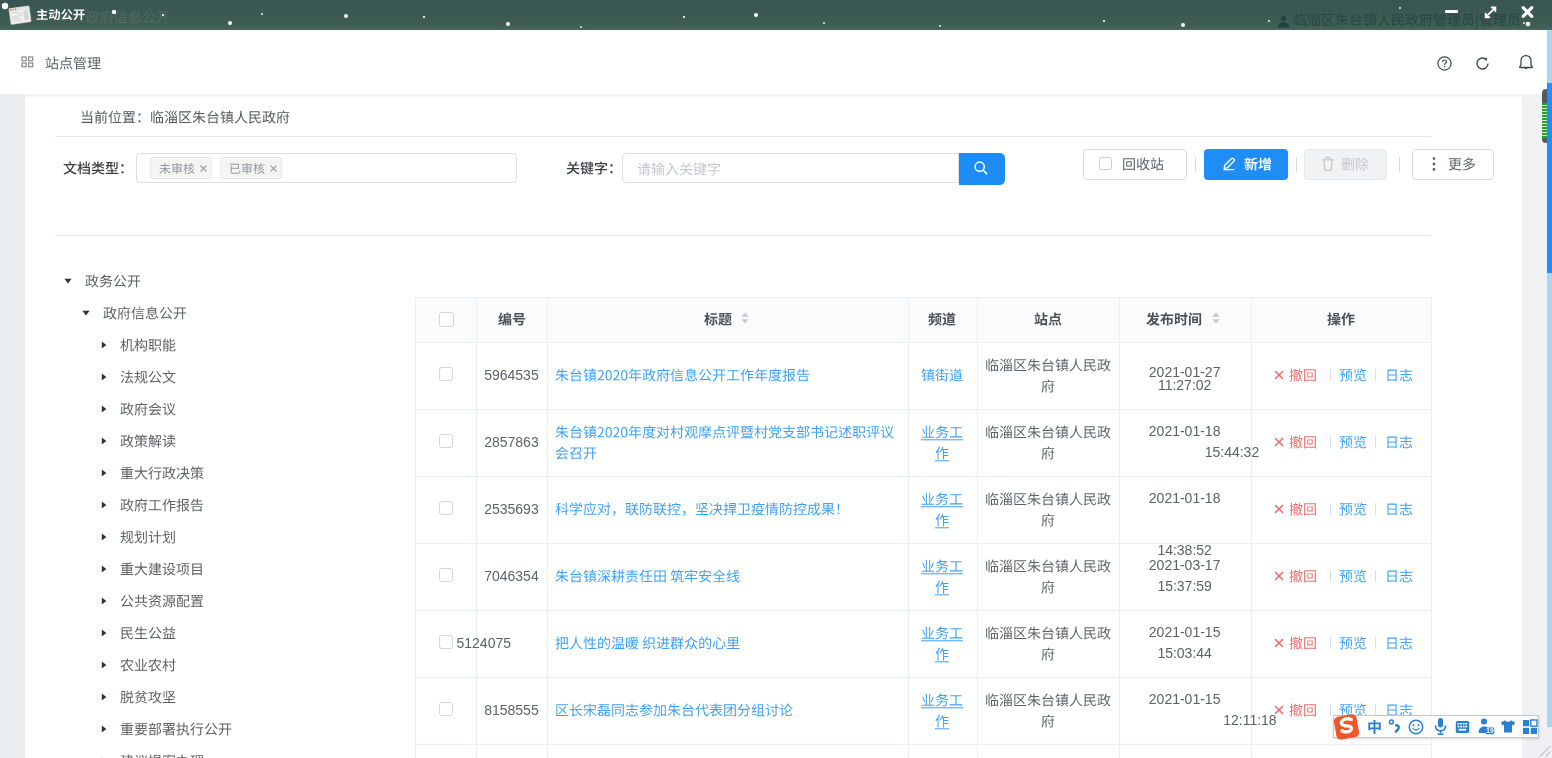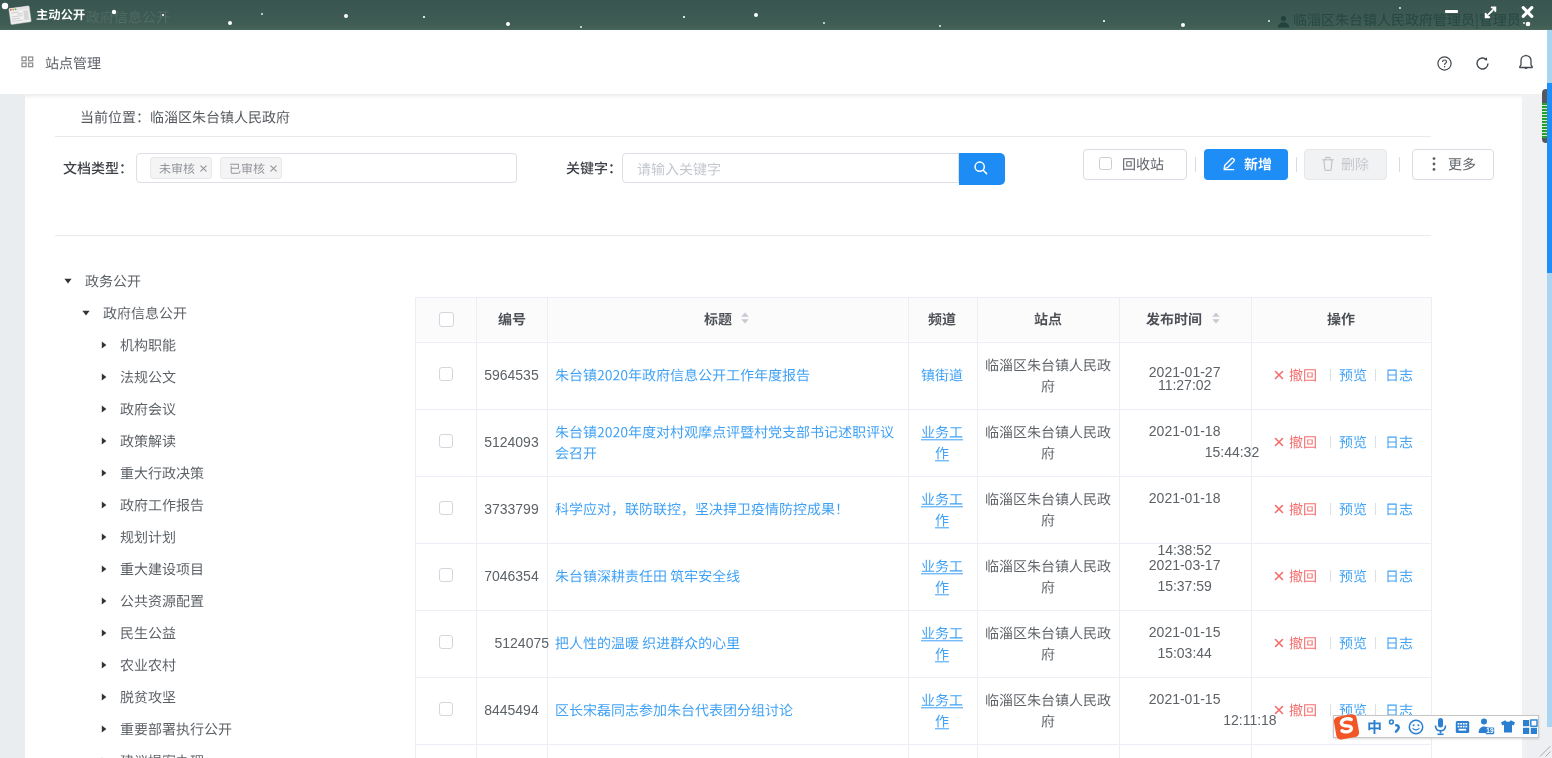--- a/index.html
+++ b/index.html
@@ -802,21 +802,21 @@
     </g>
   </svg>
 <div class="vsep2" style="left:1375px;top:368.5px"></div>
 <svg class="tx" style="left:1384.5px;top:363.0px;width:30px;height:24px">
     <g fill="#3da0f5" transform="translate(0 17.40) scale(0.01400 -0.01400)">
       <use href="#g125" x="0"></use>
       <use href="#g126" x="1000"></use>
     </g>
   </svg>
 <div style="position:absolute;left:438.5px;top:434.0px;width:14px;height:14px;border:1px solid #d3d6dd;border-radius:3px;background:#fff"></div>
-<div class="num" style="left:475.7px;top:433.5px;width:71.5px">5124093</div>
+<div class="num" style="left:475.7px;top:433.5px;width:71.5px">2857863</div>
 <svg class="tx" style="left:554.6px;top:419.5px;width:342px;height:24px">
     <g fill="#3da0f5" transform="translate(0 17.33) scale(0.01400 -0.01400)">
       <use href="#g13" x="0"></use>
       <use href="#g14" x="1000"></use>
       <use href="#g15" x="2000"></use>
       <use href="#g116" x="3000"></use>
       <use href="#g117" x="3555"></use>
       <use href="#g116" x="4110"></use>
       <use href="#g117" x="4665"></use>
       <use href="#g118" x="5220"></use>
@@ -901,21 +901,21 @@
     </g>
   </svg>
 <div class="vsep2" style="left:1375px;top:435.5px"></div>
 <svg class="tx" style="left:1384.5px;top:430.0px;width:30px;height:24px">
     <g fill="#3da0f5" transform="translate(0 17.40) scale(0.01400 -0.01400)">
       <use href="#g125" x="0"></use>
       <use href="#g126" x="1000"></use>
     </g>
   </svg>
 <div style="position:absolute;left:438.5px;top:501.0px;width:14px;height:14px;border:1px solid #d3d6dd;border-radius:3px;background:#fff"></div>
-<div class="num" style="left:475.7px;top:500.5px;width:71.5px">3733799</div>
+<div class="num" style="left:475.7px;top:500.5px;width:71.5px">2535693</div>
 <svg class="tx" style="left:554.6px;top:497.0px;width:296px;height:24px">
     <g fill="#3da0f5" transform="translate(0 17.19) scale(0.01400 -0.01400)">
       <use href="#g138" x="0"></use>
       <use href="#g139" x="1000"></use>
       <use href="#g140" x="2000"></use>
       <use href="#g127" x="3000"></use>
       <use href="#g141" x="4000"></use>
       <use href="#g142" x="5000"></use>
       <use href="#g143" x="6000"></use>
       <use href="#g142" x="7000"></use>
@@ -1067,21 +1067,21 @@
     </g>
   </svg>
 <div class="vsep2" style="left:1375px;top:569.5px"></div>
 <svg class="tx" style="left:1384.5px;top:564.0px;width:30px;height:24px">
     <g fill="#3da0f5" transform="translate(0 17.40) scale(0.01400 -0.01400)">
       <use href="#g125" x="0"></use>
       <use href="#g126" x="1000"></use>
     </g>
   </svg>
 <div style="position:absolute;left:438.5px;top:635.0px;width:14px;height:14px;border:1px solid #d3d6dd;border-radius:3px;background:#fff"></div>
-<div class="num" style="left:486px;top:634.5px;width:71.5px">5124075</div>
+<div class="num" style="left:448px;top:634.5px;width:71.5px">5124075</div>
 <svg class="tx" style="left:554.6px;top:631.0px;width:188px;height:24px">
     <g fill="#3da0f5" transform="translate(0 17.34) scale(0.01400 -0.01400)">
       <use href="#g163" x="0"></use>
       <use href="#g16" x="1000"></use>
       <use href="#g164" x="2000"></use>
       <use href="#g165" x="3000"></use>
       <use href="#g166" x="4000"></use>
       <use href="#g167" x="5000"></use>
       <use href="#g168" x="6224"></use>
       <use href="#g169" x="7224"></use>
@@ -1146,21 +1146,21 @@
     </g>
   </svg>
 <div class="vsep2" style="left:1375px;top:636.5px"></div>
 <svg class="tx" style="left:1384.5px;top:631.0px;width:30px;height:24px">
     <g fill="#3da0f5" transform="translate(0 17.40) scale(0.01400 -0.01400)">
       <use href="#g125" x="0"></use>
       <use href="#g126" x="1000"></use>
     </g>
   </svg>
 <div style="position:absolute;left:438.5px;top:702.0px;width:14px;height:14px;border:1px solid #d3d6dd;border-radius:3px;background:#fff"></div>
-<div class="num" style="left:475.7px;top:701.5px;width:71.5px">8445494</div>
+<div class="num" style="left:475.7px;top:701.5px;width:71.5px">8158555</div>
 <svg class="tx" style="left:554.6px;top:698.0px;width:240px;height:24px">
     <g fill="#3da0f5" transform="translate(0 17.33) scale(0.01400 -0.01400)">
       <use href="#g12" x="0"></use>
       <use href="#g174" x="1000"></use>
       <use href="#g175" x="2000"></use>
       <use href="#g176" x="3000"></use>
       <use href="#g177" x="4000"></use>
       <use href="#g126" x="5000"></use>
       <use href="#g178" x="6000"></use>
       <use href="#g179" x="7000"></use>

